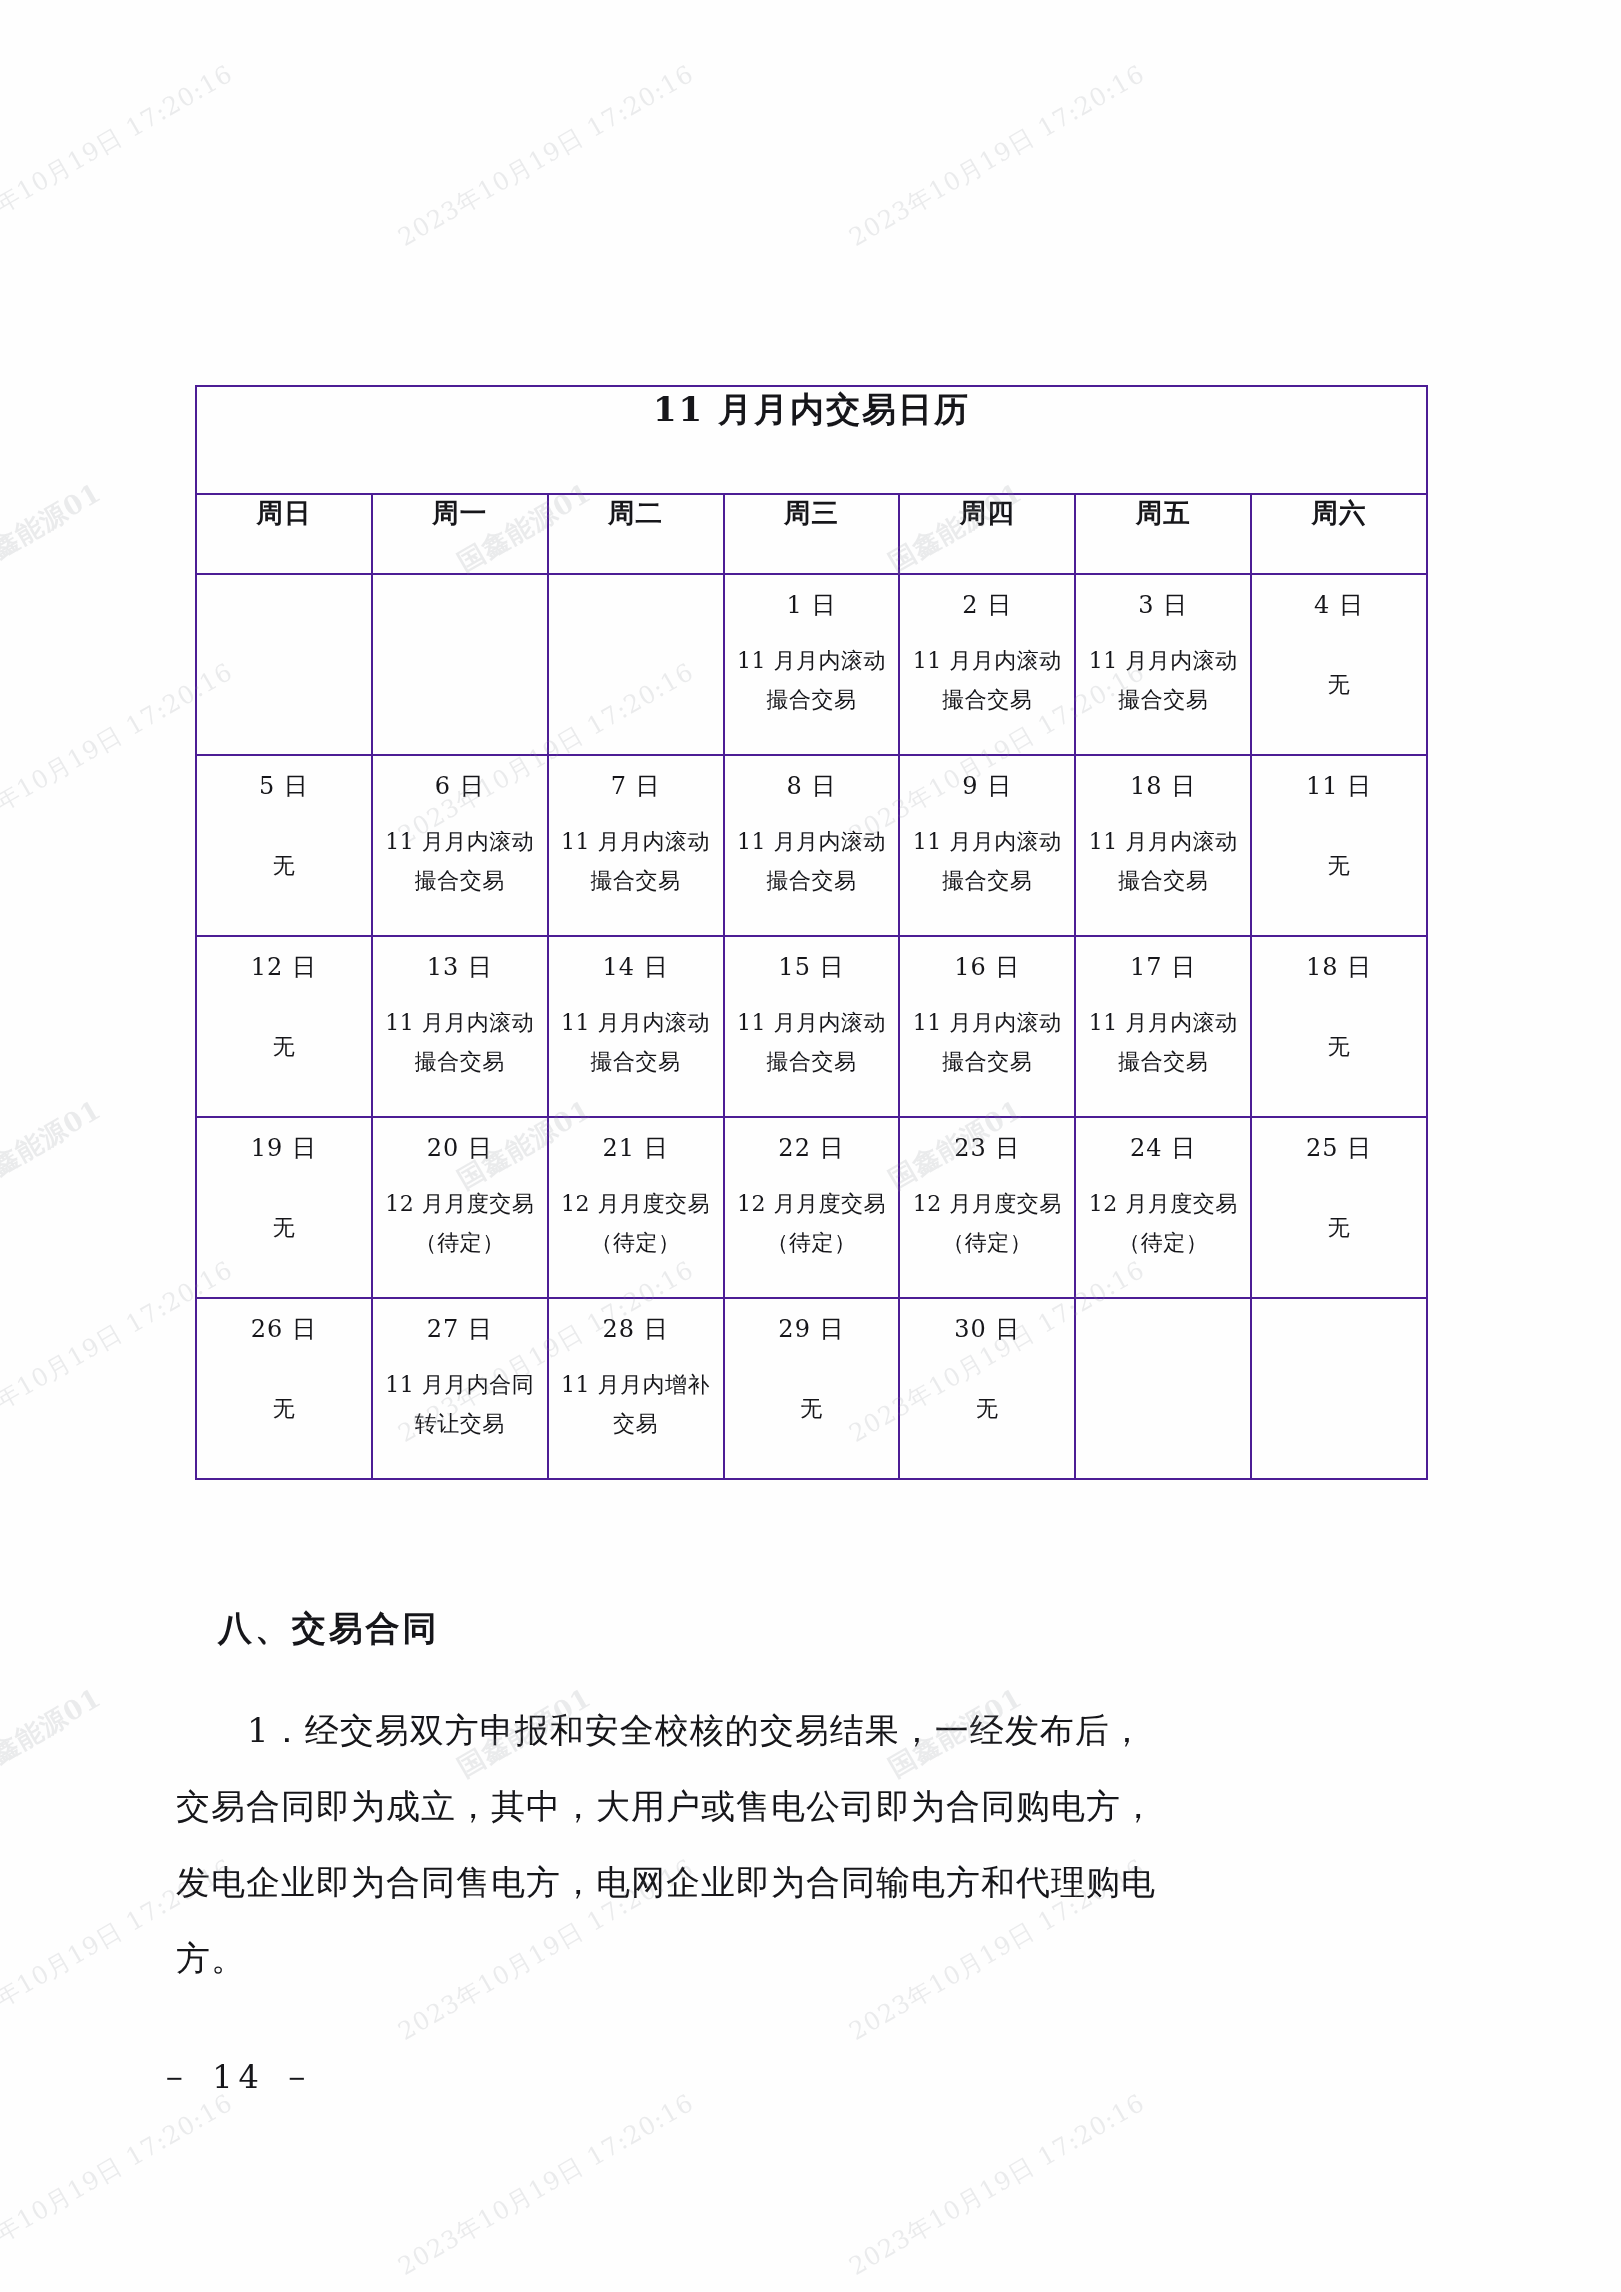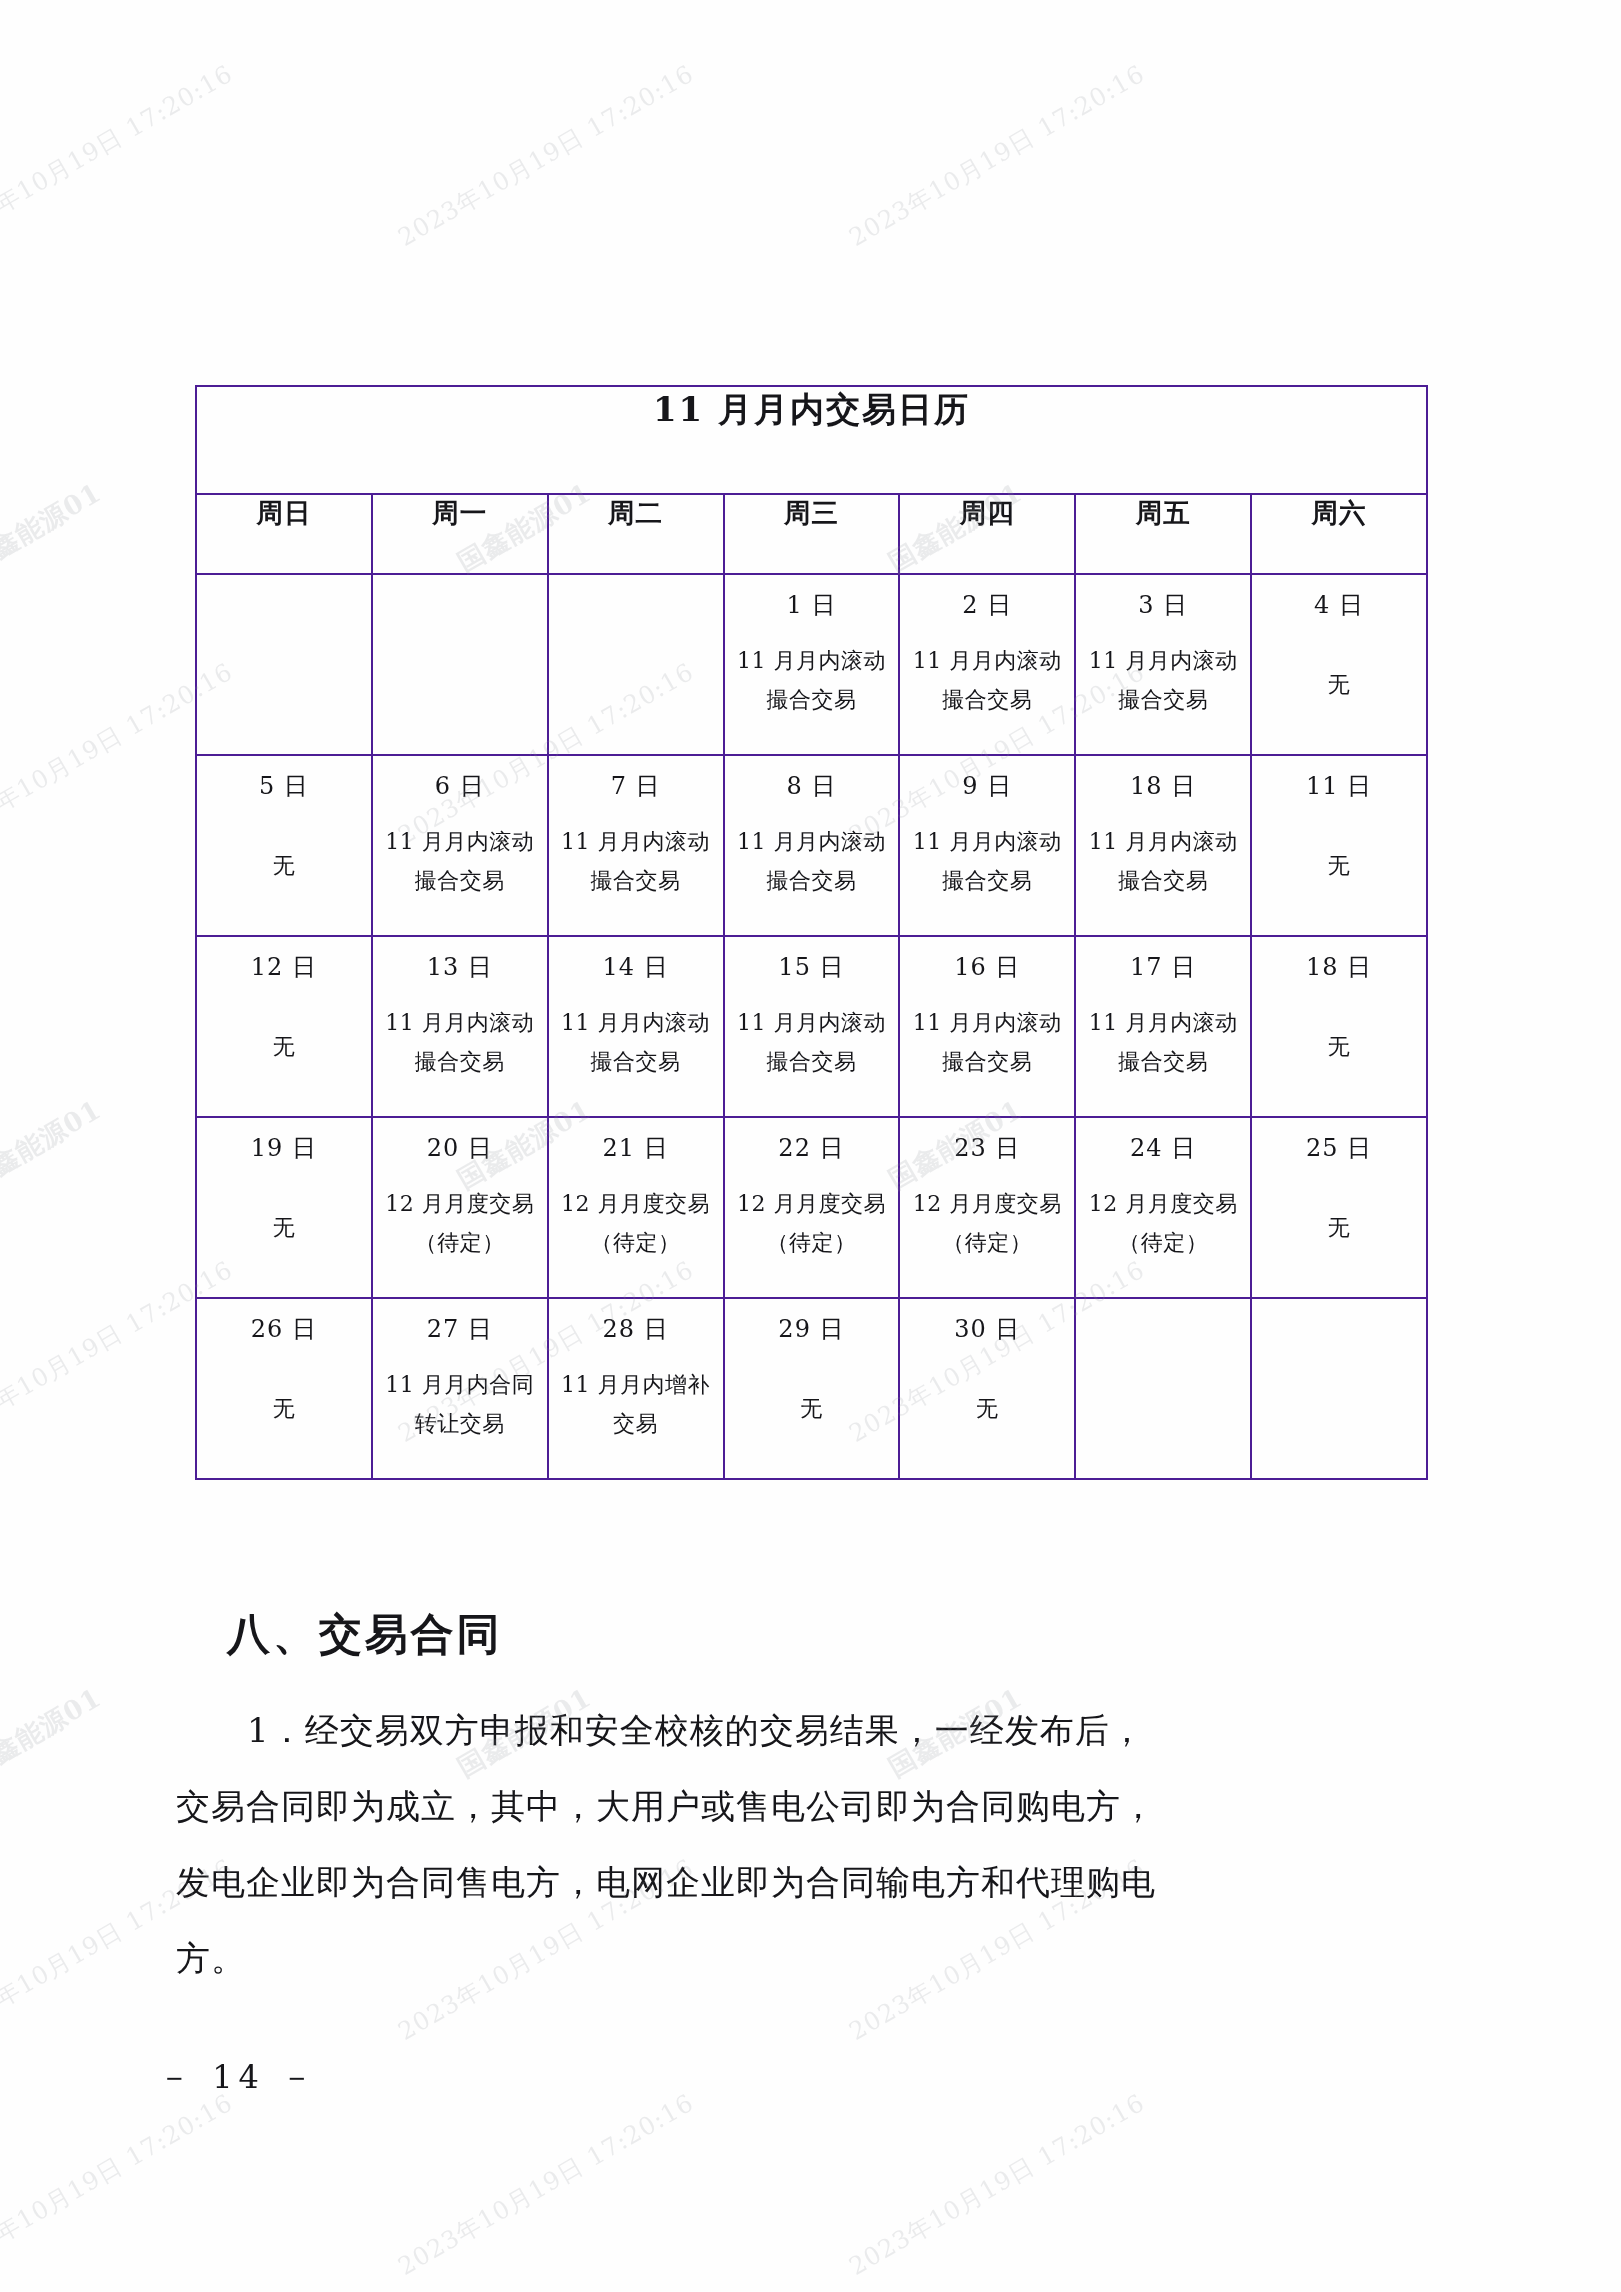--- a/index.html
+++ b/index.html
@@ -117,23 +117,23 @@
     padding: 0 5.9px;
   }
   .day-evt.none {
     margin-top: 45px;
   }
   .day-cell.empty .day-num { visibility: hidden; }
 
   
   .section-heading {
     position: absolute;
-    left: 227px;
+    left: 218px;
     top: 1606px;
-    font-size: 43px;
+    font-size: 34px;
     font-weight: 700;
     letter-spacing: 2.9px;
     font-family: Liberation Sans, sans-serif;
   }
   .body-para {
     position: absolute;
     left: 176px;
     top: 1692px;
     width: 1274px;
   }

